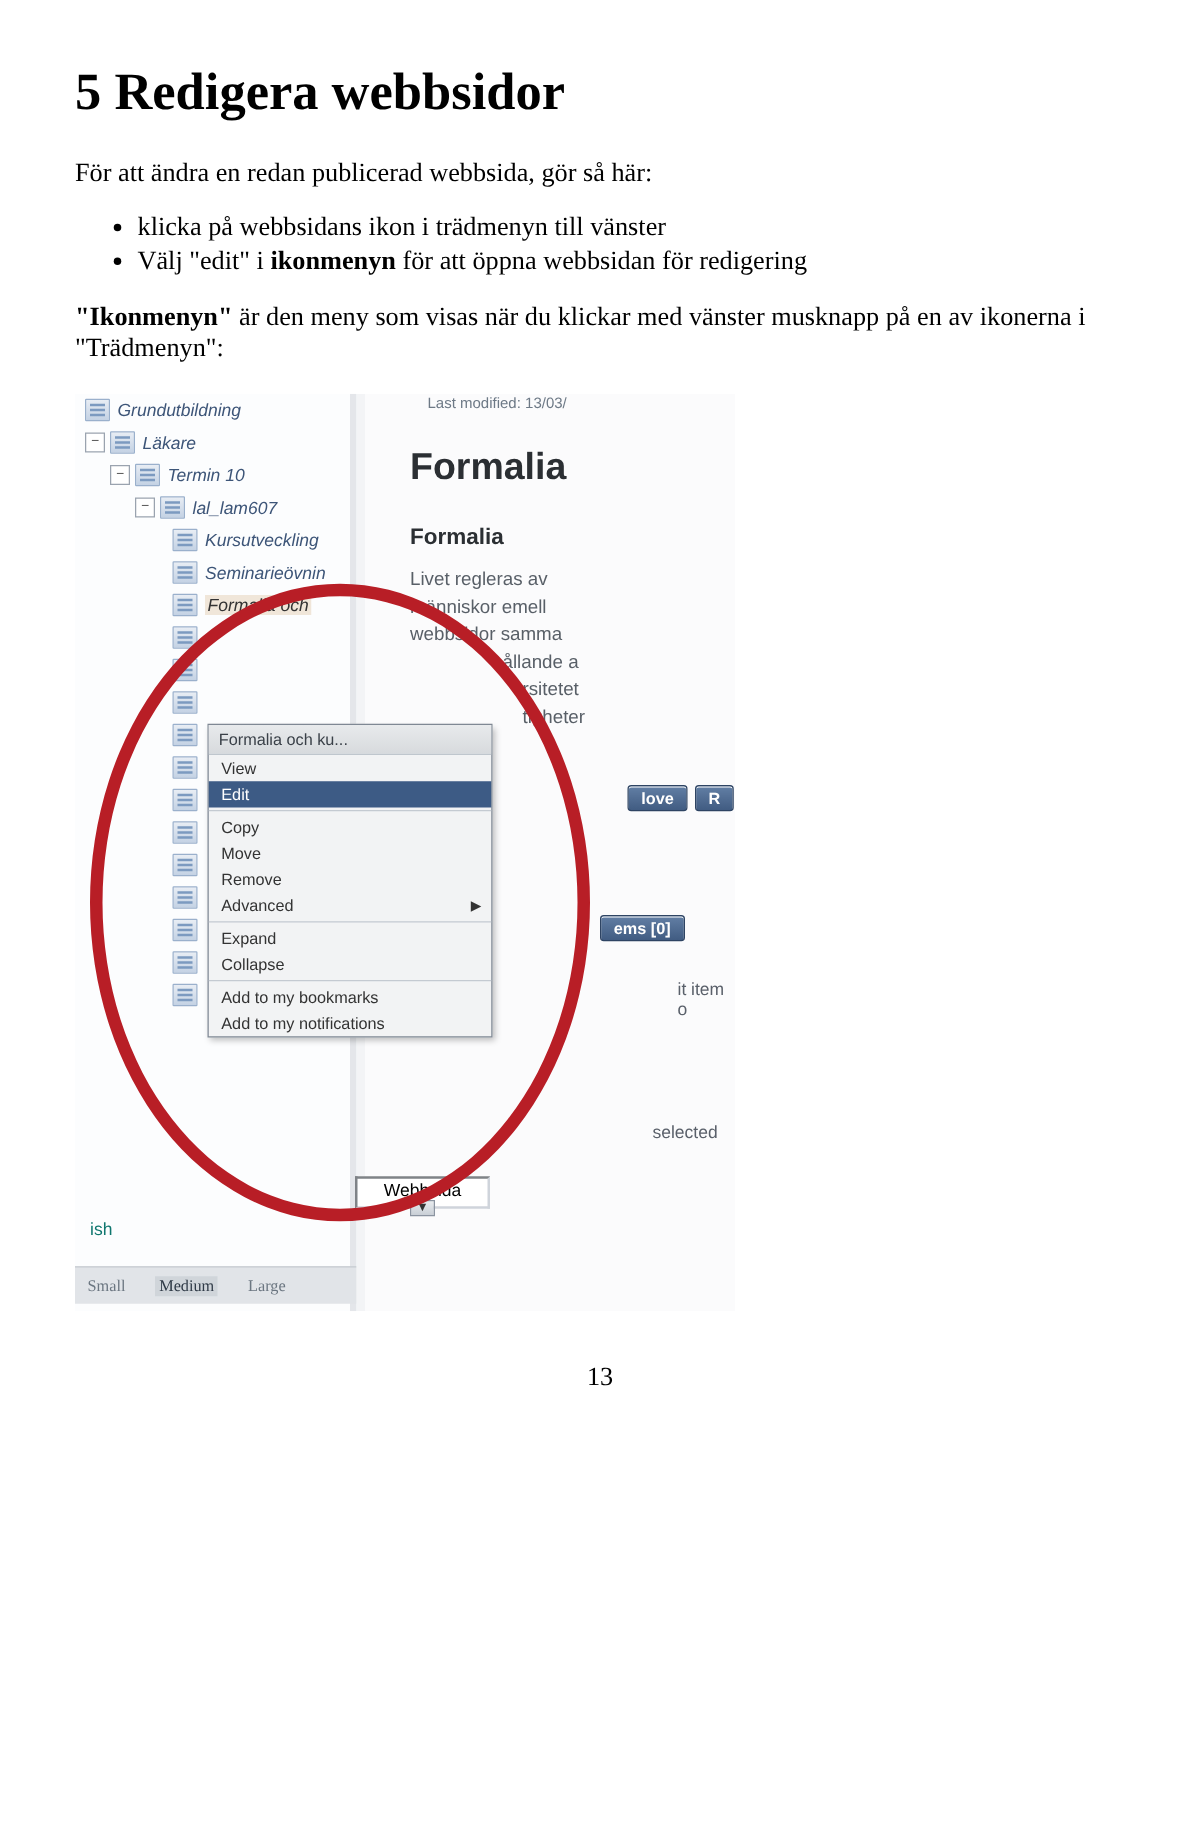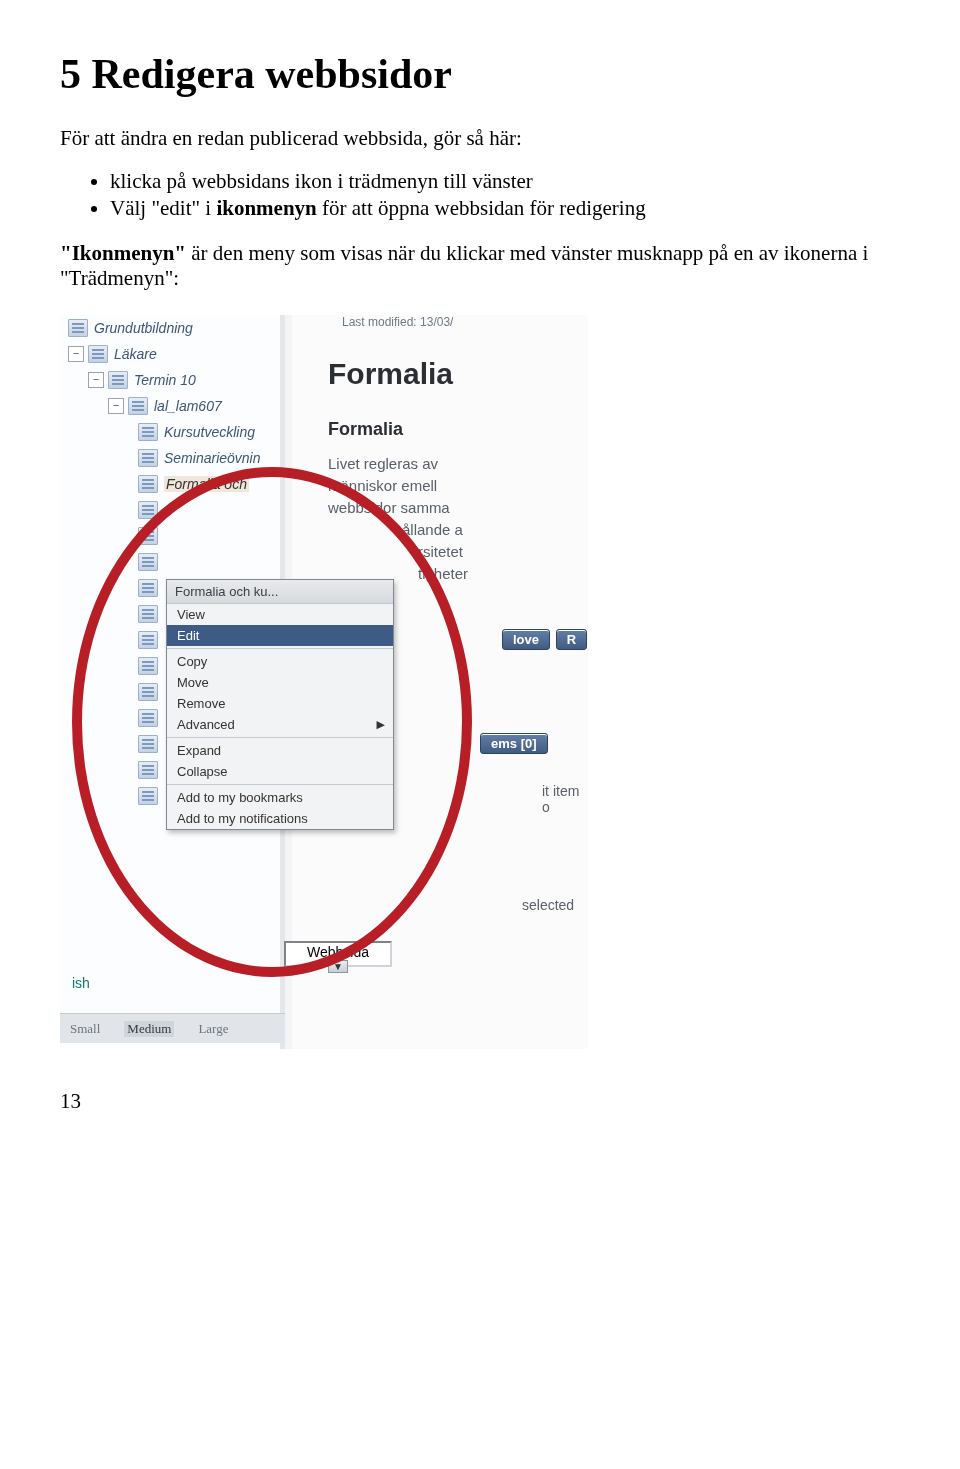--- a/index.html
+++ b/index.html
@@ -420,13 +420,13 @@
   <div class="zoombar">
     <span>Small</span>
     <span class="zsel">Medium</span>
     <span>Large</span>
   </div>
 
   <div class="redcircle"></div>
 </div>
 
 <div style="height:40px"></div>
-<div style="text-align:left; font-size:21px;">13</div>
+<div style="text-align:center; font-size:21px;">13</div>
 
 </body></html>

